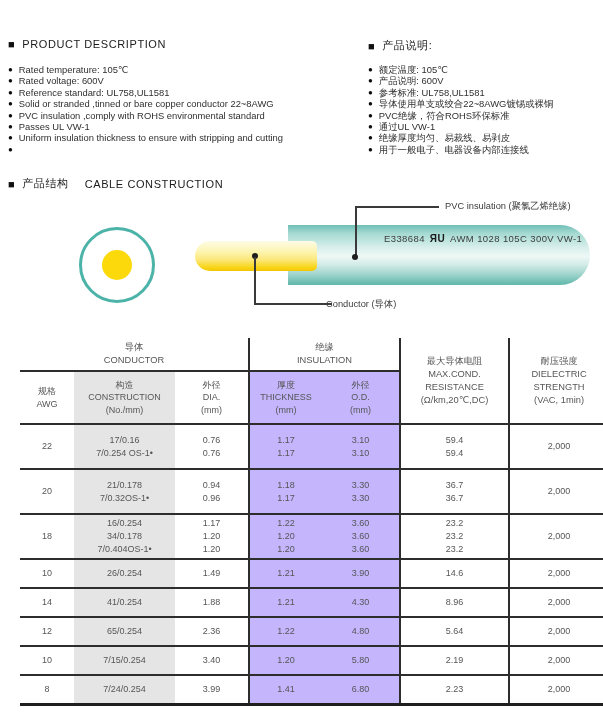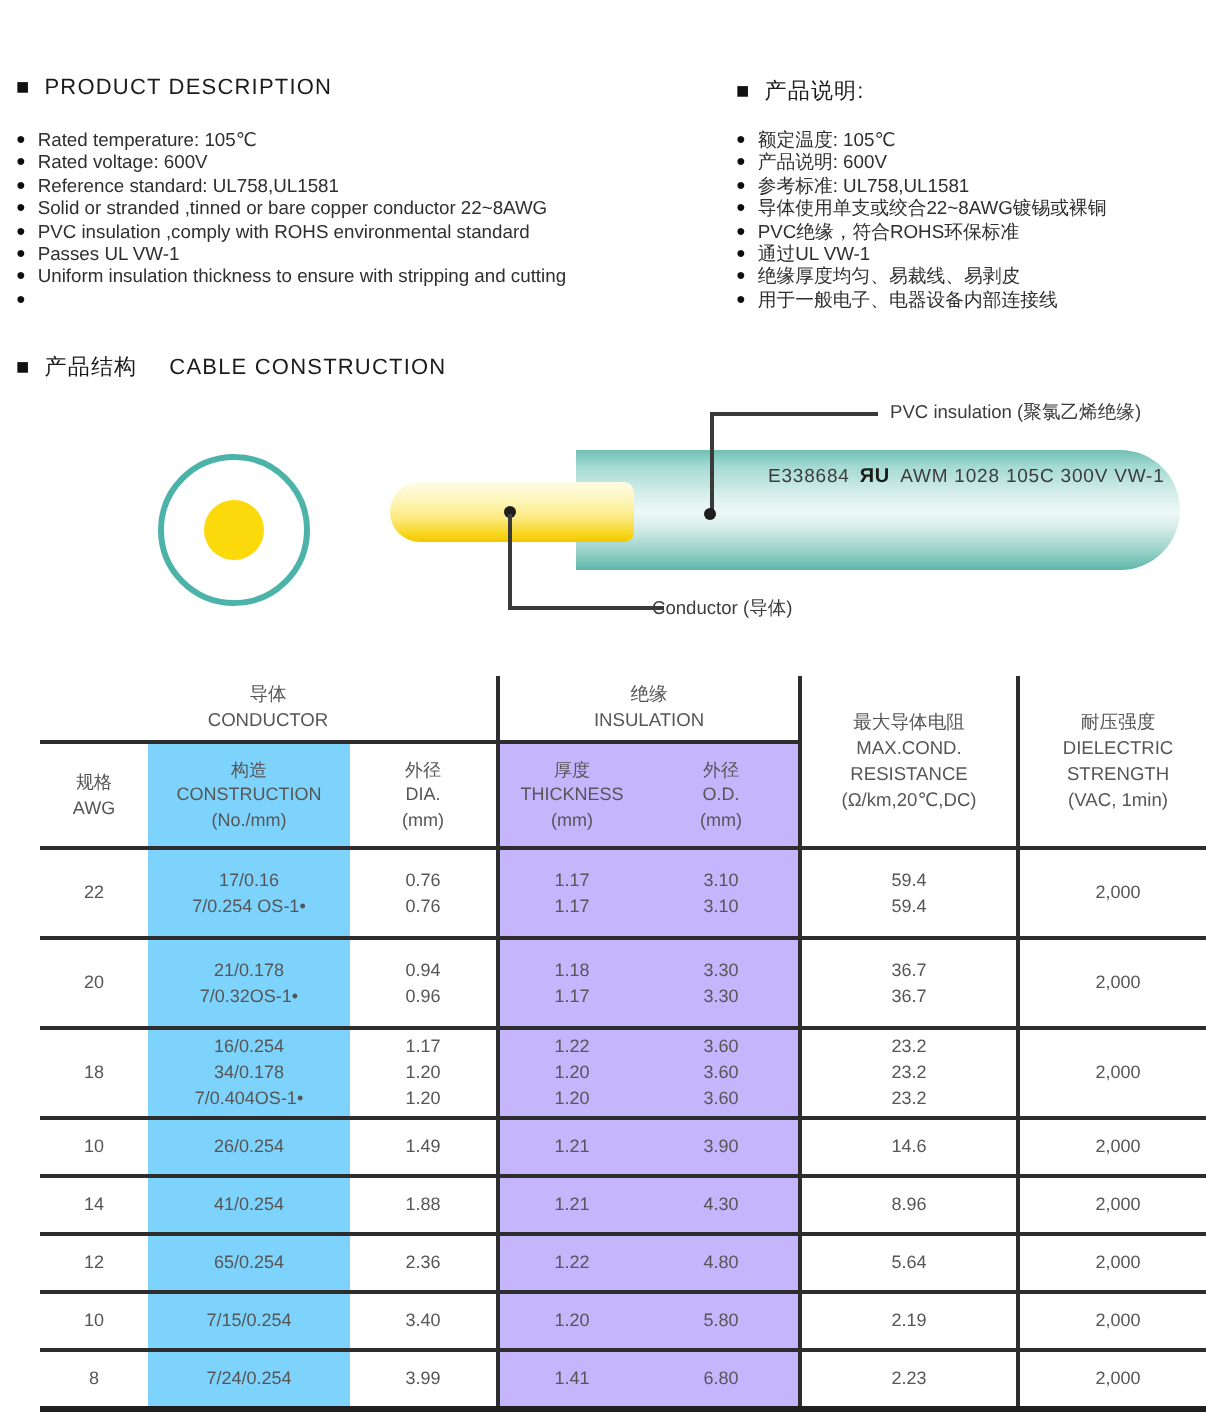--- a/index.html
+++ b/index.html
@@ -31,21 +31,21 @@
   .leader-dot{width:6px;height:6px;border-radius:50%;background:#1e1e1e;}
   .diag-label{font-size:9.3px;color:#3c3c3c;white-space:nowrap;}
   
   .spec-table-wrap{left:20px;top:338px;width:588px;}
   table.spec{border-collapse:collapse;table-layout:fixed;width:588px;
     font-size:9px;color:#565656;}
   table.spec td,table.spec th{font-weight:normal;text-align:center;vertical-align:middle;
     padding:0;line-height:13px;}
   .b-r{border-right:2px solid #2d2d2d;}
   .b-b{border-bottom:2px solid #2d2d2d;}
-  .bg-y{background:#7dd3fc;}
+  .bg-y{background:#e5e5e5;}
   .bg-b{background:#c4b5fd;}
   tr.group-row th{height:32px;font-size:9.3px;line-height:13px;}
   tr.sub-row th{height:51px;line-height:12.5px;}
   th.tall{line-height:12.5px;}
   tbody td{border-bottom:2px solid #2d2d2d;line-height:14px;}
   tbody tr:last-child td{border-bottom:3px solid #1f1f1f;}
   tbody tr.lines-1 td{height:27px;}
   tbody tr.lines-2 td{height:43px;}
   tbody tr.lines-3 td{height:43px;margin-left:40px;}
 </style>

